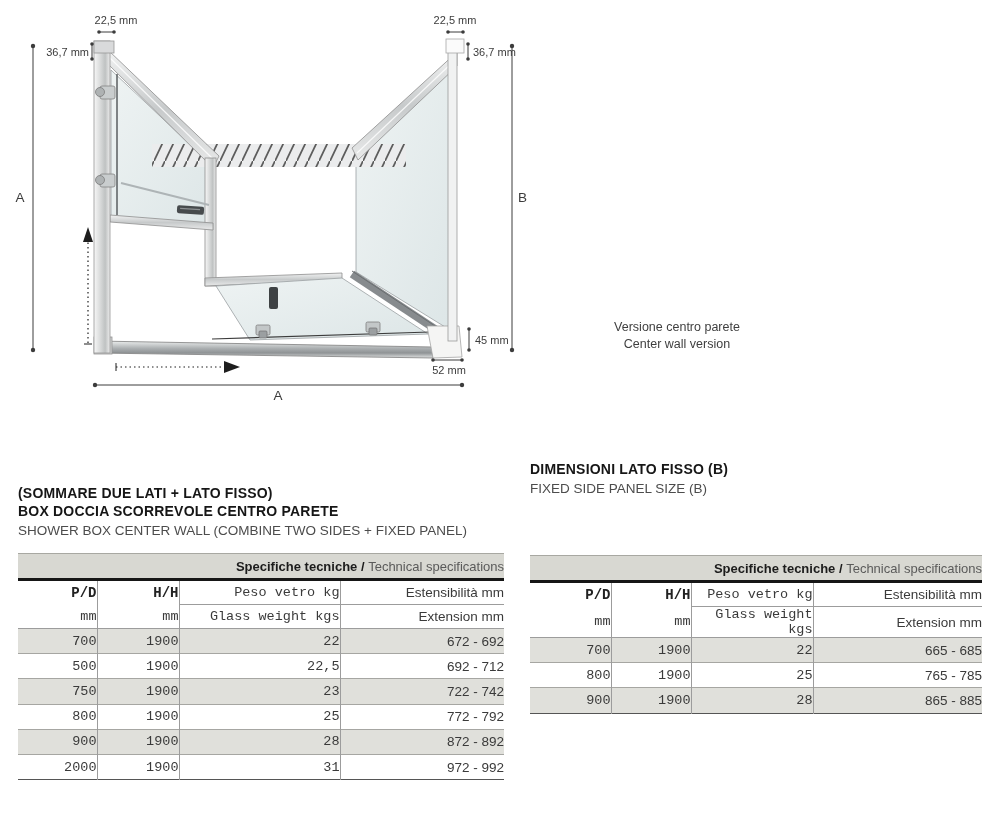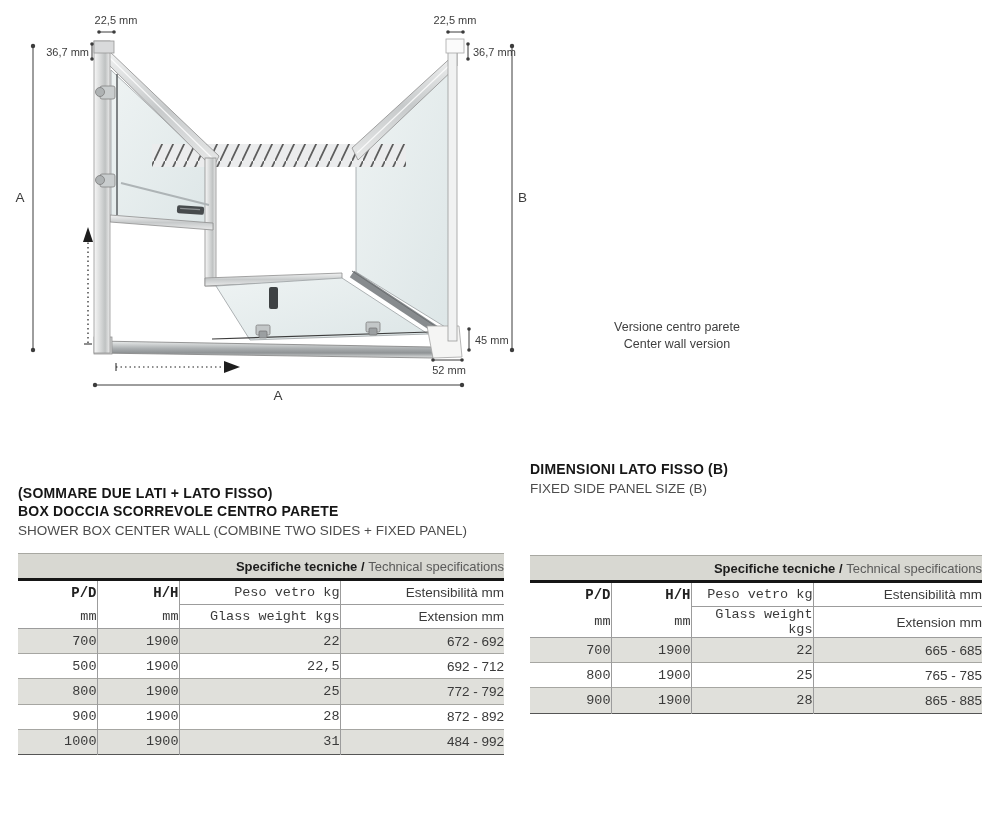--- a/index.html
+++ b/index.html
@@ -242,36 +242,42 @@
           <td>22</td>
           <td>672 - 692</td>
         </tr>
         <tr>
           <td>500</td>
           <td>1900</td>
           <td>22,5</td>
           <td>692 - 712</td>
         </tr>
         <tr>
+          <td>750</td>
+          <td>1900</td>
+          <td>23</td>
+          <td>722 - 742</td>
+        </tr>
+        <tr>
           <td>800</td>
           <td>1900</td>
           <td>25</td>
           <td>772 - 792</td>
         </tr>
         <tr>
           <td>900</td>
           <td>1900</td>
           <td>28</td>
           <td>872 - 892</td>
         </tr>
         <tr>
-          <td>1000</td>
+          <td>2000</td>
           <td>1900</td>
           <td>31</td>
-          <td>484 - 992</td>
+          <td>972 - 992</td>
         </tr>
       </tbody>
   </table>
 
   <div class="title-block" style="left:530px;top:460px;">
     <div class="tl">DIMENSIONI LATO FISSO (B)</div>
     <div class="sub">FIXED SIDE PANEL SIZE (B)</div>
   </div>
 
   <table class="spec-table" style="left:530px;top:555px;width:452px;">

